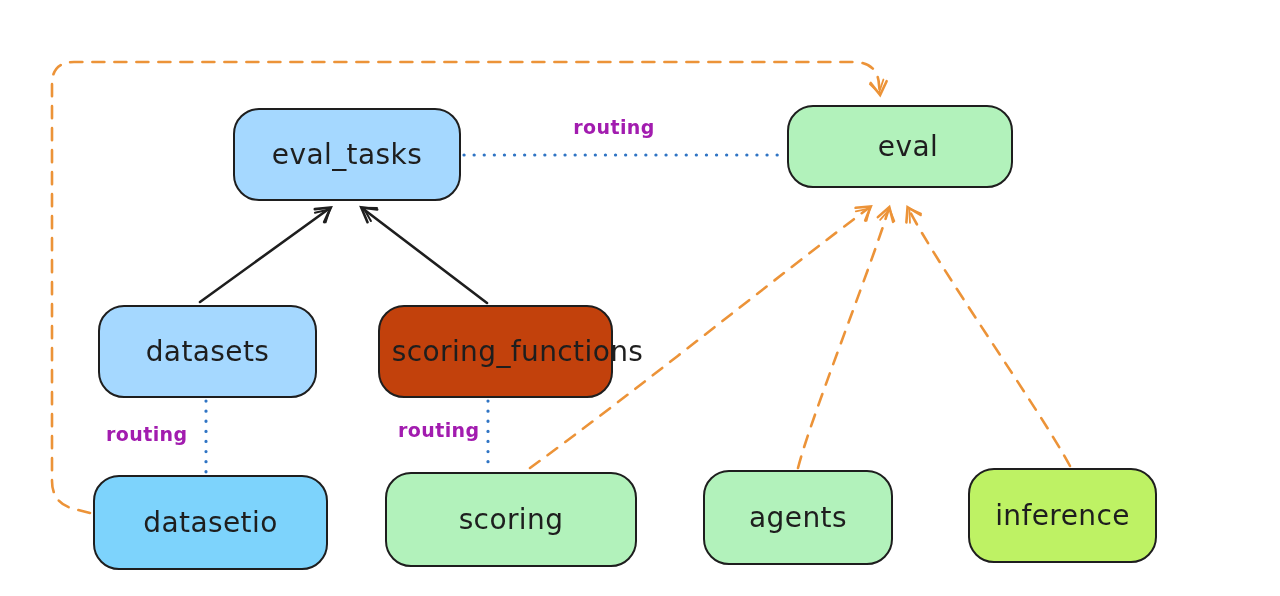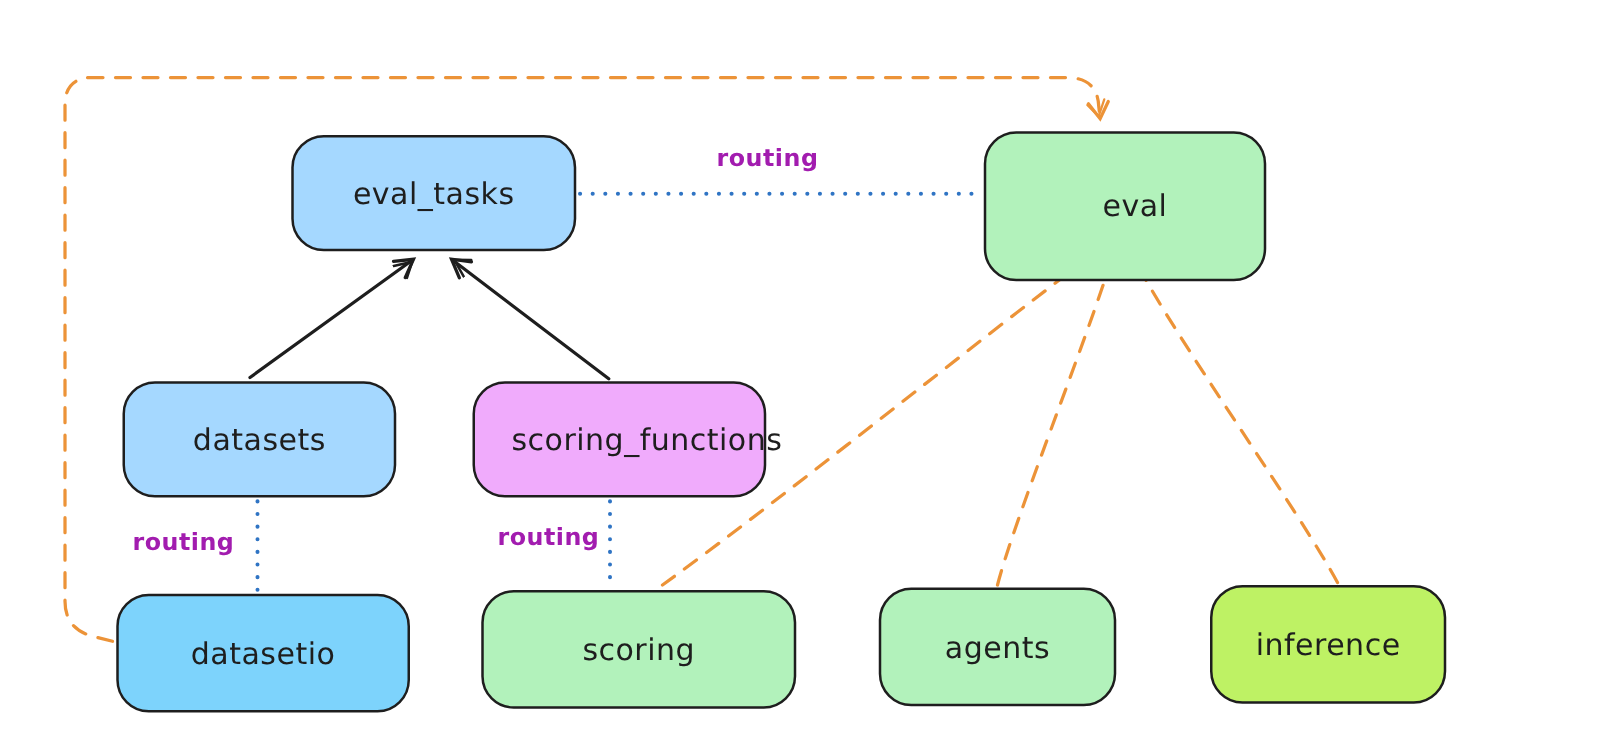--- a/index.html
+++ b/index.html
@@ -9,26 +9,26 @@
     font-family: "DejaVu Sans", sans-serif;
     position: relative; overflow: hidden;
   }
   .canvas { position: absolute; left: 0; top: 0; width: 1280px; height: 596px; }
   svg.edges { position: absolute; left: 0; top: 0; }
   .node {
     position: absolute;
     border: 2.5px solid #1e1e1e;
     border-radius: 26px;
     display: flex; align-items: center; justify-content: center;
-    font-size: 24px; color: #1e1e1e;
+    font-size: 28px; color: #1e1e1e;
     letter-spacing: 0.4px;
     box-sizing: border-box;
   }
   .n-eval-tasks        { left: 233px; top: 108px; width: 228px; height: 93px; }
-  .n-eval              { left: 787px; top: 105px; width: 226px; height: 120px; padding-left: 16px; }
+  .n-eval              { left: 787px; top: 105px; width: 226px; height: 83px; padding-left: 16px; }
   .n-datasets          { left:  98px; top: 305px; width: 219px; height: 93px; }
   .n-scoring-functions { left: 378px; top: 305px; width: 235px; height: 93px; }
   .n-datasetio         { left:  93px; top: 475px; width: 235px; height: 95px; }
   .n-scoring           { left: 385px; top: 472px; width: 252px; height: 95px; }
   .n-agents            { left: 703px; top: 470px; width: 190px; height: 95px; justify-content: center; }
   .n-inference         { left: 968px; top: 468px; width: 189px; height: 95px; }
   .edge-label {
     position: absolute;
     color: #a21caf; font-weight: bold; font-size: 19px;
     letter-spacing: 0.4px;
@@ -70,21 +70,21 @@
 
   <div class="node n-eval-tasks" style="background-color: rgb(165, 216, 255);">
     <span>eval_tasks</span>
   </div>
   <div class="node n-eval" style="background-color: rgb(178, 242, 187);">
     <span>eval</span>
   </div>
   <div class="node n-datasets" style="background-color: rgb(165, 216, 255);">
     <span>datasets</span>
   </div>
-  <div class="node n-scoring-functions" style="background-color: #f0abfc; padding-left: 44px;">
+  <div class="node n-scoring-functions" style="background-color: #c2410c; padding-left: 44px;">
     <span>scoring_functions</span>
   </div>
   <div class="node n-datasetio" style="background-color: #7dd3fc;">
     <span>datasetio</span>
   </div>
   <div class="node n-scoring" style="background-color: rgb(178, 242, 187);">
     <span>scoring</span>
   </div>
   <div class="node n-agents" style="background-color: rgb(178, 242, 187);">
     <span>agents</span>

